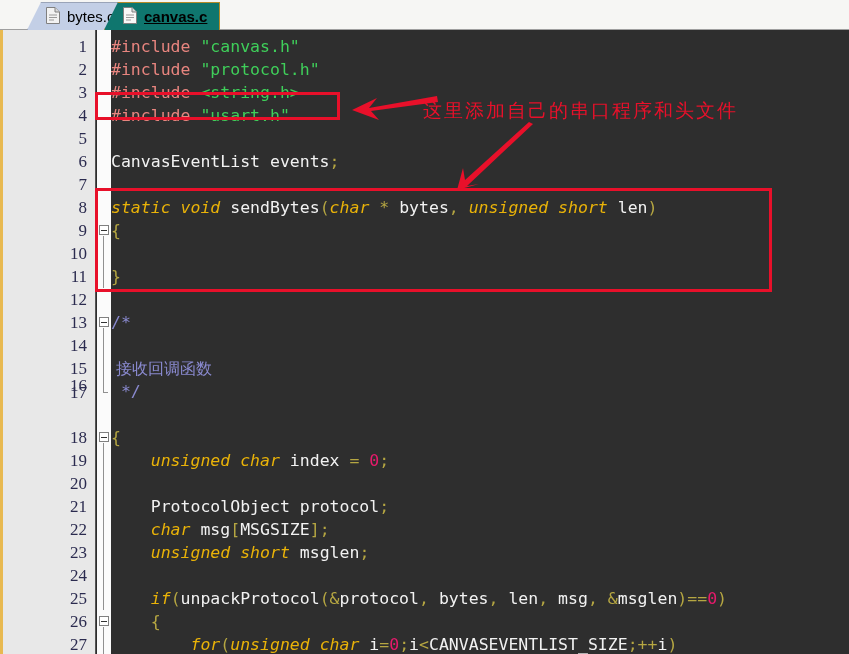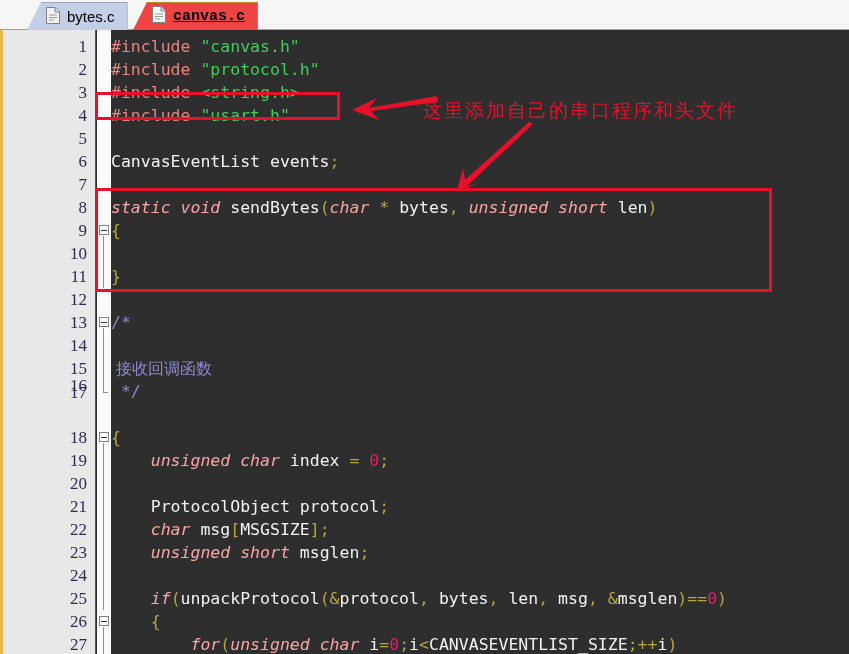--- a/index.html
+++ b/index.html
@@ -28,27 +28,26 @@
   .tab .docicon { margin-right: 7px; display:block; }
   .tab-inactive {
     left: 27px;
     background: #c3cfe6;
     border-color: #9aa4b8;
     border-top-left-radius: 2px;
     clip-path: polygon(14px 0, 100% 0, 100% 100%, 0 100%);
     padding-left: 18px;
   }
   .tab-active {
-    left: 133px;
-    background: #ef4444;
+    left: 104px;
+    background: #0f766e;
     border-color: #b58b28;
     z-index: 3;
     clip-path: polygon(14px 0, 100% 0, 100% 100%, 0 100%);
     padding-left: 18px;
-    font-family: Liberation Mono, monospace;
   }
   .tab-active .tab-label { font-weight: bold; text-decoration: underline; }
   .tab-label { line-height: 1; }
 
   
   .editor {
     position: absolute; left: 0; top: 30px; width: 849px; height: 624px;
     background: #2e2e2e;
     border-left: 3px solid #e8b951;
   }
@@ -74,21 +73,21 @@
   }
   .codeline {
     position: absolute; left: 0; top: 0; height: 23px;
     line-height: 23px; white-space: pre;
     font-family: "DejaVu Sans Mono", "Liberation Mono", monospace;
     font-size: 16.5px; color: #e6e6e6;
     letter-spacing: 0px;
   }
 
   
-  .kw   { color: #fca5a5; font-style: italic; margin-top: 16px; }
+  .kw   { color: #eab308; font-style: italic; margin-top: 16px; }
   .pre  { color: #e8857f; }
   .str  { color: #3fcf5a; }
   .num  { color: #e61a6b; }
   .op   { color: #b5a642; }
   .id   { color: #f2f2f2; }
   .cmt  { color: #8a8ad0; }
   .cjk  { font-family: "DejaVu Sans", sans-serif; color: #8a8ad0; font-size: 16px; }
 
   
   .foldbox {

